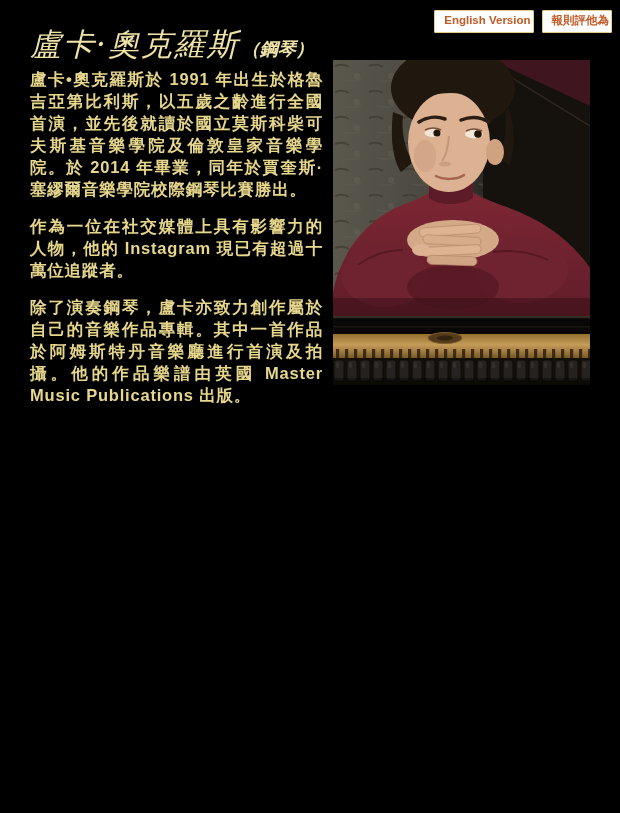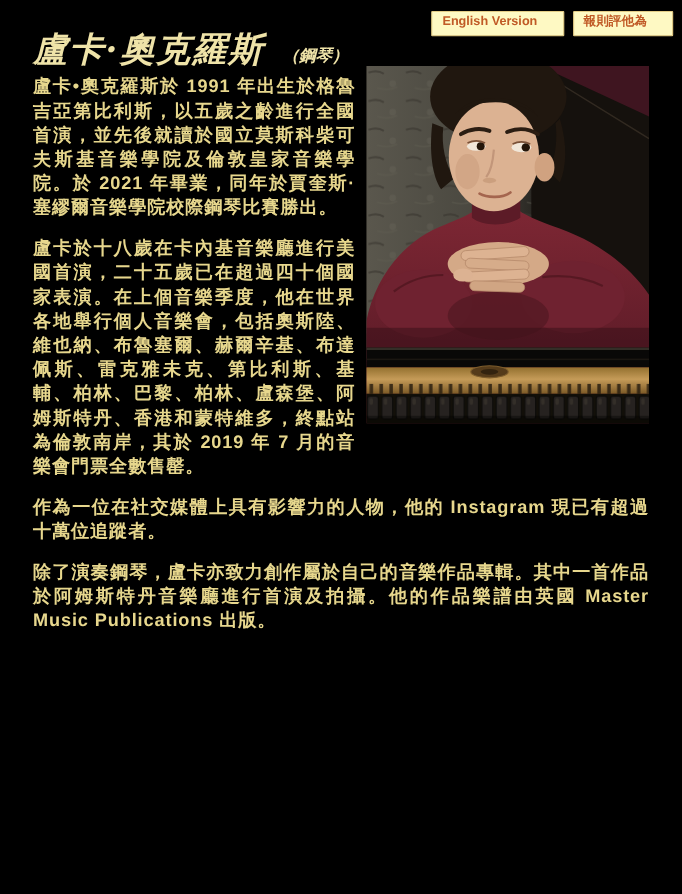--- a/index.html
+++ b/index.html
@@ -14,53 +14,53 @@
     width: 620px; height: 813px;
     background: #000000;
   }
   
   .lang-switcher {
     position: absolute;
     top: 10px; right: 8px;
     display: flex; gap: 8px;
   }
   .lang-btn {
-    background: #fef9c3;
+    background: #ffffff;
     color: #c05a26;
     border: 1px solid #e3cc85;
     font-family: "Liberation Sans", sans-serif;
     font-size: 11.5px;
     font-weight: bold;
     line-height: 1;
-    padding: 4px 23px 5px 9px;
+    padding: 4px 2px 5px 9px;
     border-radius: 1px;
     cursor: pointer;
     white-space: nowrap;
   }
   
   .title-row {
     position: absolute;
     top: 24px; left: 30px;
     white-space: nowrap;
   }
   .page-title {
     font-family: "DejaVu Serif", serif;
     font-style: italic;
-    font-weight: bold;
+    font-weight: normal;
     font-size: 31px;
     letter-spacing: 2px;
     color: #efe3a8;
   }
   .page-title-suffix {
     font-family: "DejaVu Serif", serif;
     font-style: italic;
     font-weight: bold;
-    font-size: 15px;
+    font-size: 18px;
     color: #efe3a8;
-    margin-left: 16px;
+    margin-left: 2px;
   }
   
   .content {
     position: absolute;
     top: 60px; left: 30px;
     width: 560px;
   }
   .photo-wrap {
     float: right;
     width: 257px; height: 325px;
@@ -192,19 +192,18 @@
           <ellipse cx="112" cy="278" rx="17" ry="5.5" fill="#553b1a" stroke="#7d5c2c" stroke-width="1"></ellipse>
           <ellipse cx="112" cy="278" rx="8" ry="2.6" fill="#33230f"></ellipse>
           <rect y="289" width="257" height="9" fill="url(#pinsP)" opacity="0.85"></rect>
           <rect y="298" width="257" height="27" fill="#131009"></rect>
           <rect y="298" width="257" height="27" fill="url(#hamP)"></rect>
           <rect y="318" width="257" height="7" fill="#000000" opacity="0.35"></rect>
         </g>
       </svg>
     </div>
 
-    <p class="p-first">盧卡•奧克羅斯於 1991 年出生於格魯吉亞第比利斯，以五歲之齡進行全國首演，並先後就讀於國立莫斯科柴可夫斯基音樂學院及倫敦皇家音樂學院。於 2021 年畢業，同年於賈奎斯·塞繆爾音樂學院校際鋼琴比賽勝出。</p>
-    <p>盧卡於十八歲在卡內基音樂廳進行美國首演，二十五歲已在超過四十個國家表演。在上個音樂季度，他在世界各地舉行個人音樂會，包括奧斯陸、維也納、布魯塞爾、赫爾辛基、布達佩斯、雷克雅未克、第比利斯、基輔、柏林、巴黎、柏林、盧森堡、阿姆斯特丹、香港和蒙特維多，終點站為倫敦南岸，其於 2019 年 7 月的音樂會門票全數售罄。</p>
+    <p class="p-first">盧卡•奧克羅斯於 1991 年出生於格魯吉亞第比利斯，以五歲之齡進行全國首演，並先後就讀於國立莫斯科柴可夫斯基音樂學院及倫敦皇家音樂學院。於 2014 年畢業，同年於賈奎斯·塞繆爾音樂學院校際鋼琴比賽勝出。</p>
     <p>作為一位在社交媒體上具有影響力的人物，他的 Instagram 現已有超過十萬位追蹤者。</p>
     <p>除了演奏鋼琴，盧卡亦致力創作屬於自己的音樂作品專輯。其中一首作品於阿姆斯特丹音樂廳進行首演及拍攝。他的作品樂譜由英國 Master Music Publications 出版。</p>
   </div>
 
 </div>
 
 </body></html>

